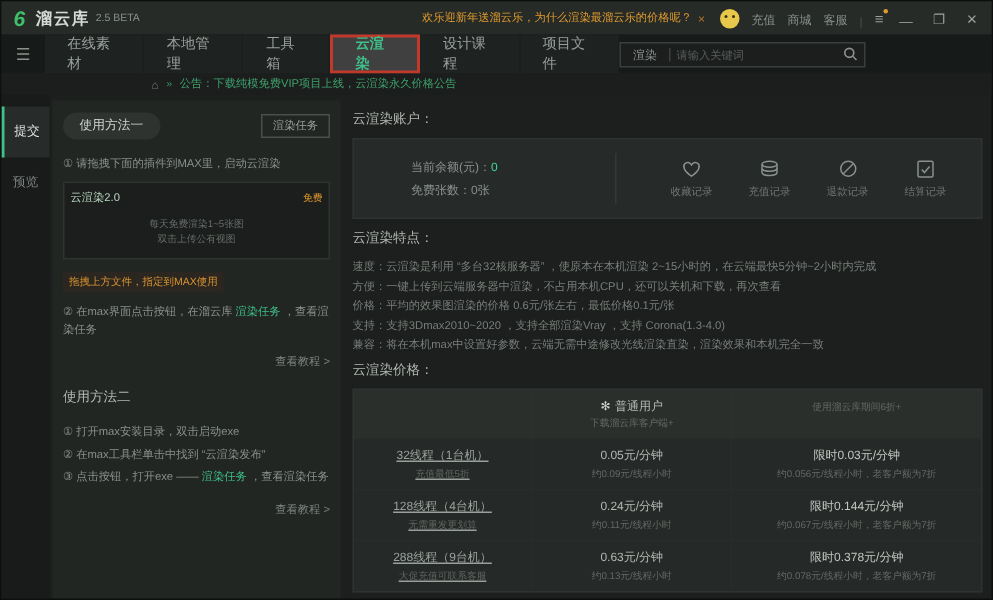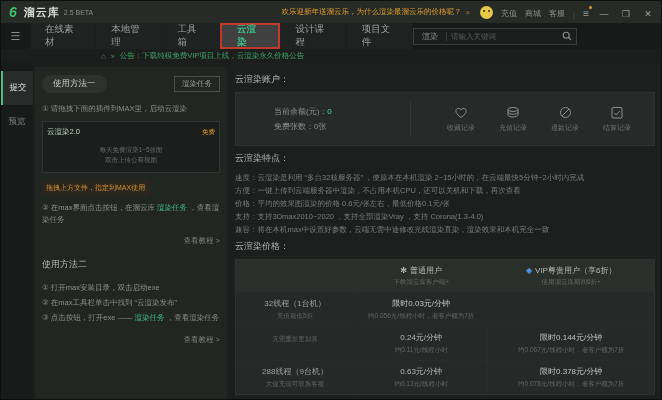--- a/index.html
+++ b/index.html
@@ -80,21 +80,21 @@
   .acc-vsep { width:1px; height:34px; background:#353936; margin:0 14px; }
   .shortcuts { display:flex; gap:24px; margin-left:22px; }
   .shortcut { display:flex; flex-direction:column; align-items:center; gap:4px; color:#6f7571; font-size:7px; cursor:pointer; }
   .shortcut svg { display:block; }
 
   .feat-line { color:#787e7a; font-size:7.5px; line-height:13px; white-space:nowrap; overflow:hidden; }
 
   .price-table { background:#252927; border:1px solid #2f3330; margin-bottom:6px; }
   .pt-row { display:grid; grid-template-columns:118px 1fr 1.25fr; }
   .pt-row > div { padding:5px 4px; text-align:center; border-left:1px solid #31353255; }
-  .pt-row > div:first-child { border-left:none; }
+  .pt-row > div:first-child { border-left:none;text-decoration:underline; }
   .pt-head { background:#2b2f2c; }
   .pt-head .col-t { color:#b5bab6; font-size:8px; }
   .pt-head .col-s { color:#636965; font-size:6.5px; margin-top:2px; }
   .pt-body { border-top:1px solid #31353255; }
   .row-name { color:#9aa09c; font-size:8px; }
   .row-sub { color:#5f6561; font-size:6.5px; margin-top:3px; }
   .price-main { color:#b4b9b4; font-size:8px; }
   .price-sub { color:#636965; font-size:6.5px; margin-top:3px; }
   .vip-main { color:#c2c7c2; }
   .std-flake { color:#cfd4cf; font-size:8px; margin-right:3px; }
@@ -252,36 +252,40 @@
 
       <div class="rp-h">云渲染价格：</div>
       <div class="price-table">
         <div class="pt-row pt-head">
           <div></div>
           <div>
             <div class="col-t"><span class="std-flake">✻</span><span>普通用户</span></div>
             <div class="col-s">下载溜云库客户端+</div>
           </div>
           <div>
-            <div class="col-t"><span class="vip-diamond">◆</span><span>VIP尊贵用户（享6折）</span></div>
             <div class="col-s">使用溜云库期间6折+</div>
           </div>
         </div>
         <div class="pt-row pt-body">
           <div>
               <div class="row-name">32线程（1台机）</div>
               <div class="row-sub">充值最低5折</div>
             </div>
           <div>
+              <div class="price-main">0.05元/分钟</div>
+              <div class="price-sub">约0.09元/线程小时</div>
+            </div>
+          <div>
               <div class="price-main vip-main">限时0.03元/分钟</div>
               <div class="price-sub">约0.056元/线程小时，老客户额为7折</div>
             </div>
         </div>
         <div class="pt-row pt-body">
           <div>
+              <div class="row-name">128线程（4台机）</div>
               <div class="row-sub">无需重发更划算</div>
             </div>
           <div>
               <div class="price-main">0.24元/分钟</div>
               <div class="price-sub">约0.11元/线程小时</div>
             </div>
           <div>
               <div class="price-main vip-main">限时0.144元/分钟</div>
               <div class="price-sub">约0.067元/线程小时，老客户额为7折</div>
             </div>

